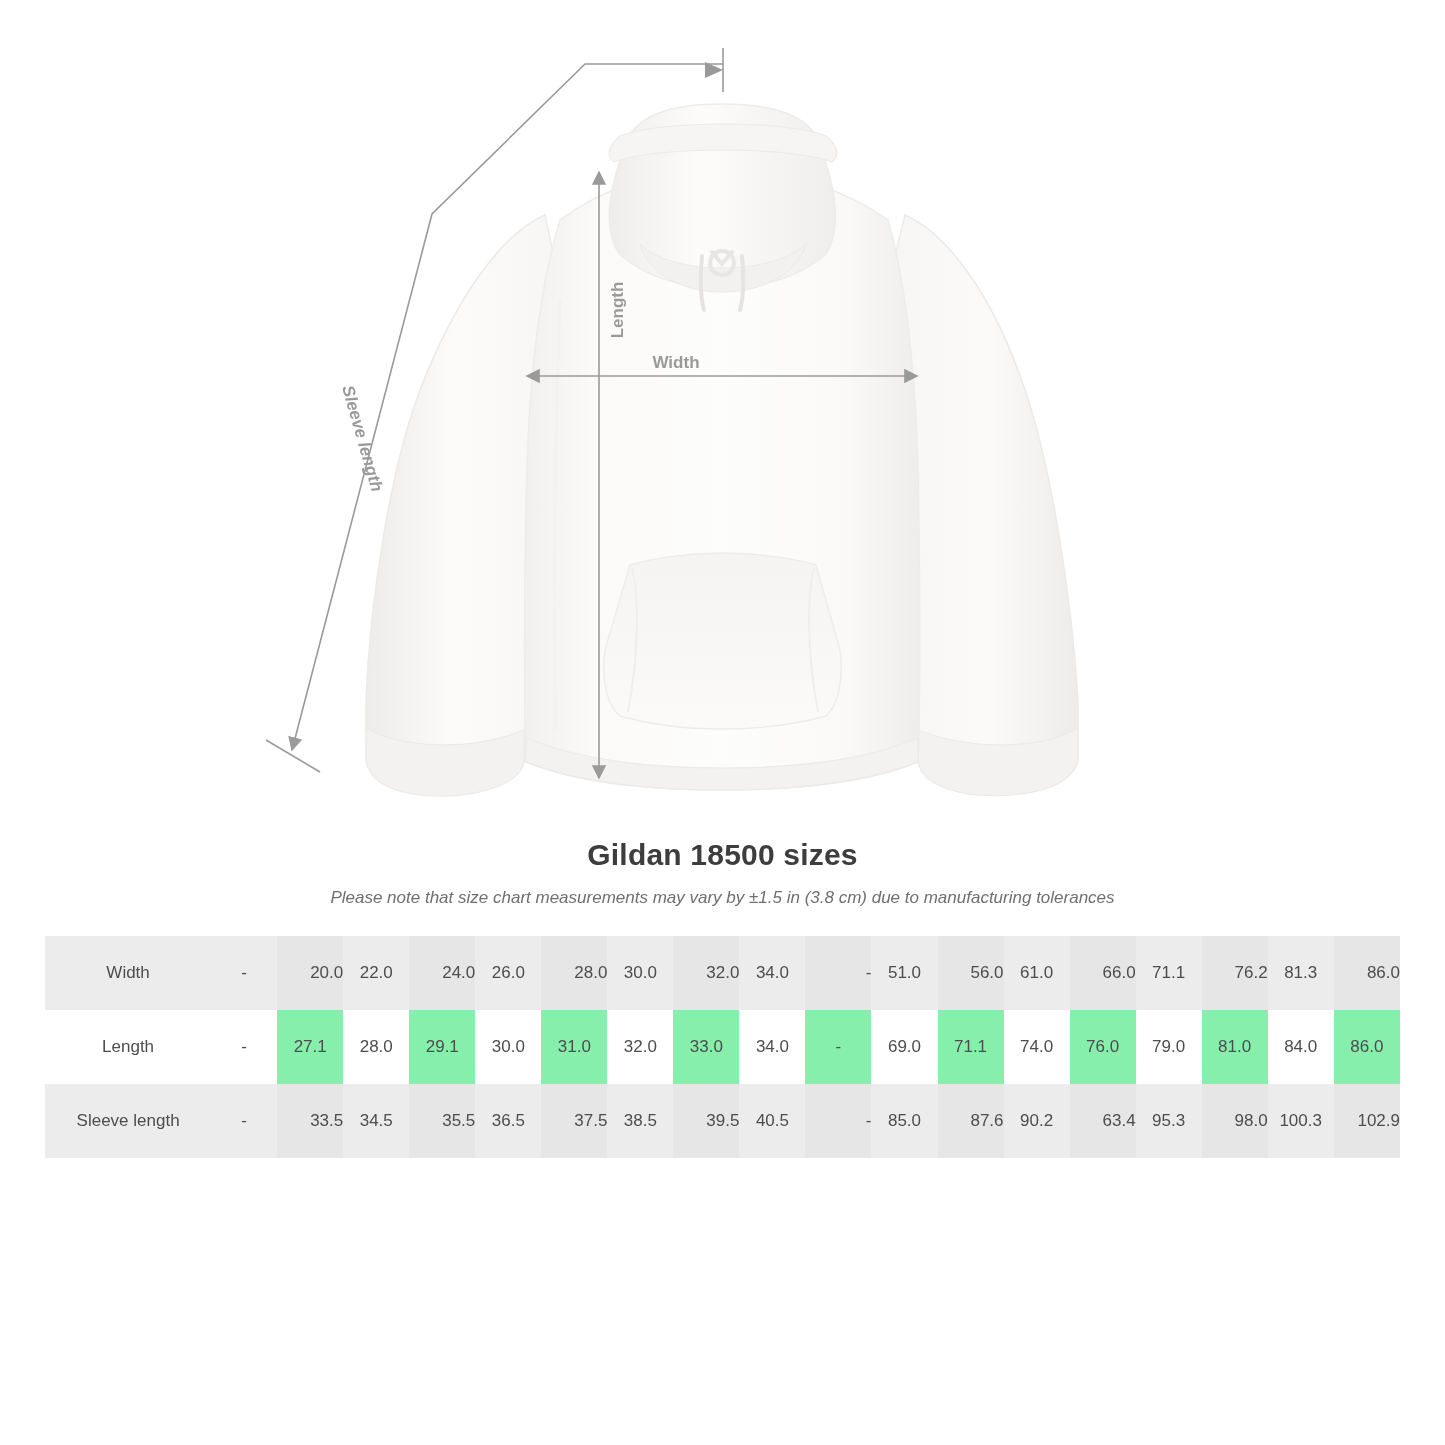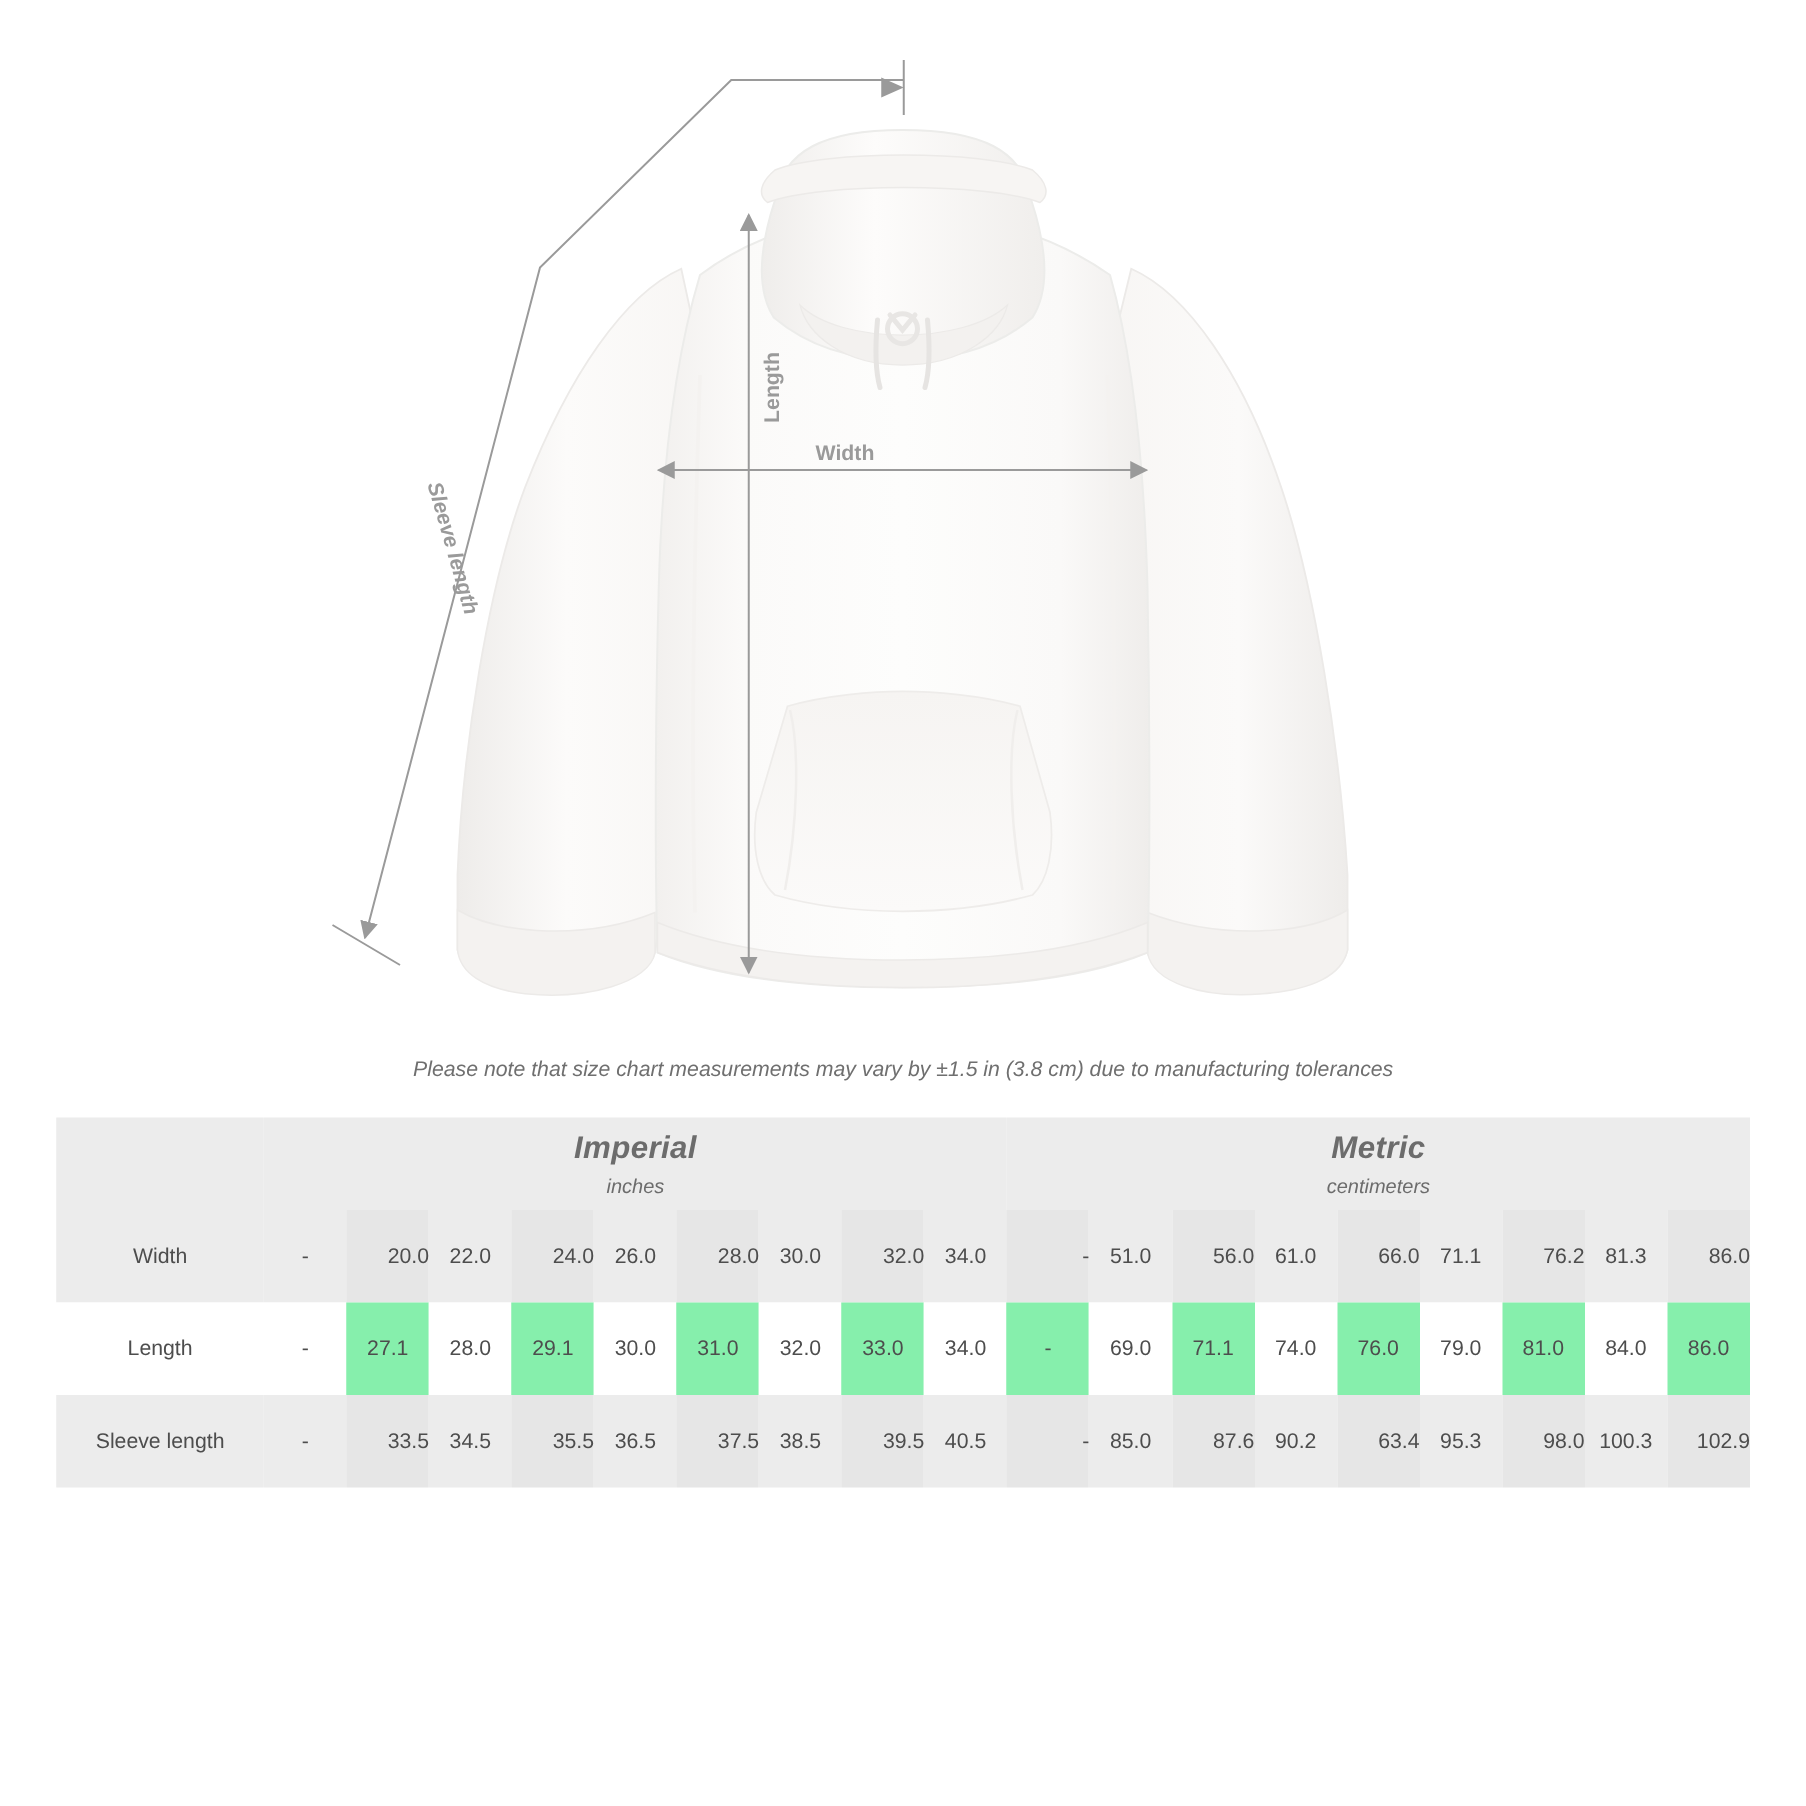--- a/index.html
+++ b/index.html
@@ -231,20 +231,21 @@
 
     <text x="623" y="310" transform="rotate(-90 623 310)" text-anchor="middle" font-family="Liberation Sans, sans-serif" font-size="17" font-weight="bold" fill="#9a9a9a">Length</text>
 
     <text x="676" y="368" text-anchor="middle" font-family="Liberation Sans, sans-serif" font-size="17" font-weight="bold" fill="#9a9a9a">Width</text>
 
     <text x="357" y="440" transform="rotate(74 357 440)" text-anchor="middle" font-family="Liberation Sans, sans-serif" font-size="17" font-weight="bold" font-style="italic" fill="#9a9a9a">Sleeve length</text>
   </svg>
 </div>
 
 <div class="title-block">
+  <div class="chart-title">Gildan 18500 sizes</div>
   <div class="chart-note">Please note that size chart measurements may vary by ±1.5 in (3.8 cm) due to manufacturing tolerances</div>
 </div>
 
 <div class="table-wrap">
   <table class="size-table">
     <colgroup>
       <col style="width:12.2%">
       <col style="width:4.85%">
         <col style="width:4.85%">
         <col style="width:4.85%">
@@ -258,31 +259,20 @@
         <col style="width:4.85%">
         <col style="width:4.85%">
       <col style="width:4.85%">
         <col style="width:4.85%">
         <col style="width:4.85%">
       <col style="width:4.85%">
         <col style="width:4.85%">
         <col style="width:4.85%">
     </colgroup>
     <tbody>
-      <tr>
-        <td class="corner-cell"></td>
-        <td class="unit-header-cell" colspan="9">
-          <div class="unit-name">Imperial</div>
-          <div class="unit-sub">inches</div>
-        </td>
-        <td class="unit-header-cell" colspan="9">
-          <div class="unit-name">Metric</div>
-          <div class="unit-sub">centimeters</div>
-        </td>
-      </tr>
 
 
       <tr class="row-shade">
         <td class="label-cell">Width</td>
         <td class="val-cell">-</td>
         <td class="val-cell alt">20.0</td>
         <td class="val-cell">22.0</td>
         <td class="val-cell alt">24.0</td>
         <td class="val-cell">26.0</td>
         <td class="val-cell alt">28.0</td>

